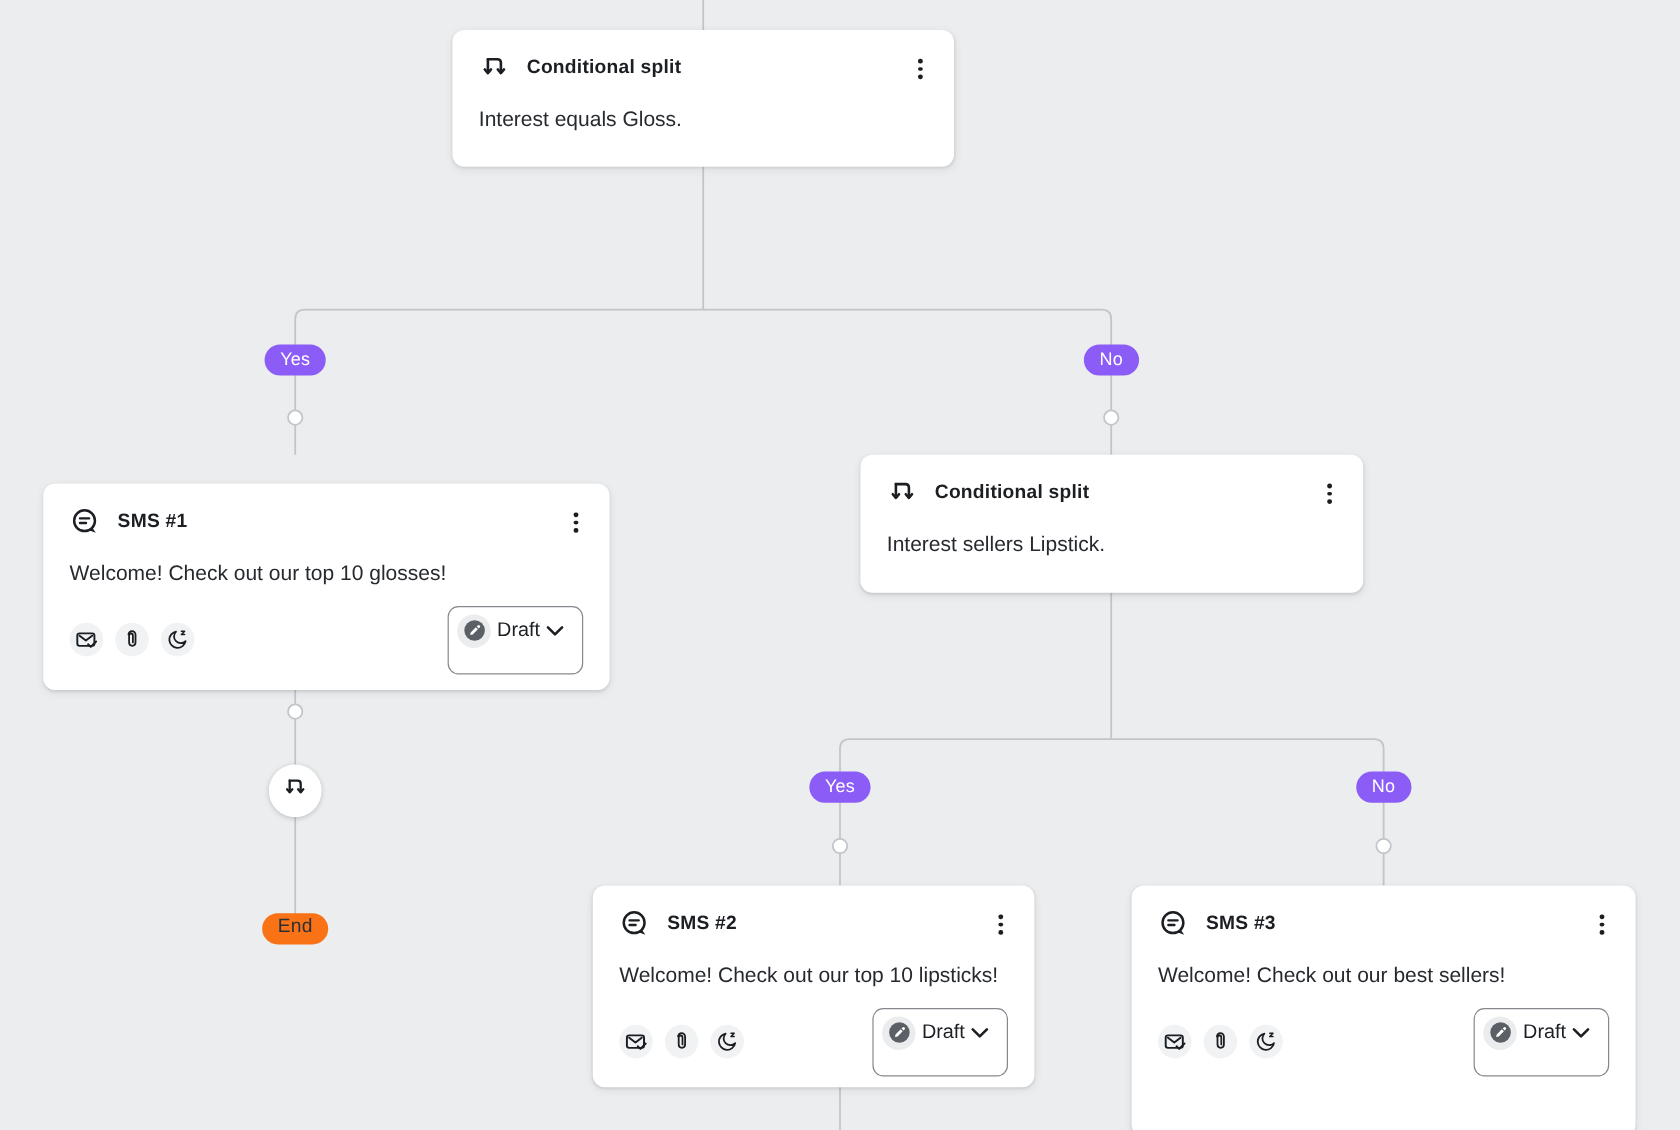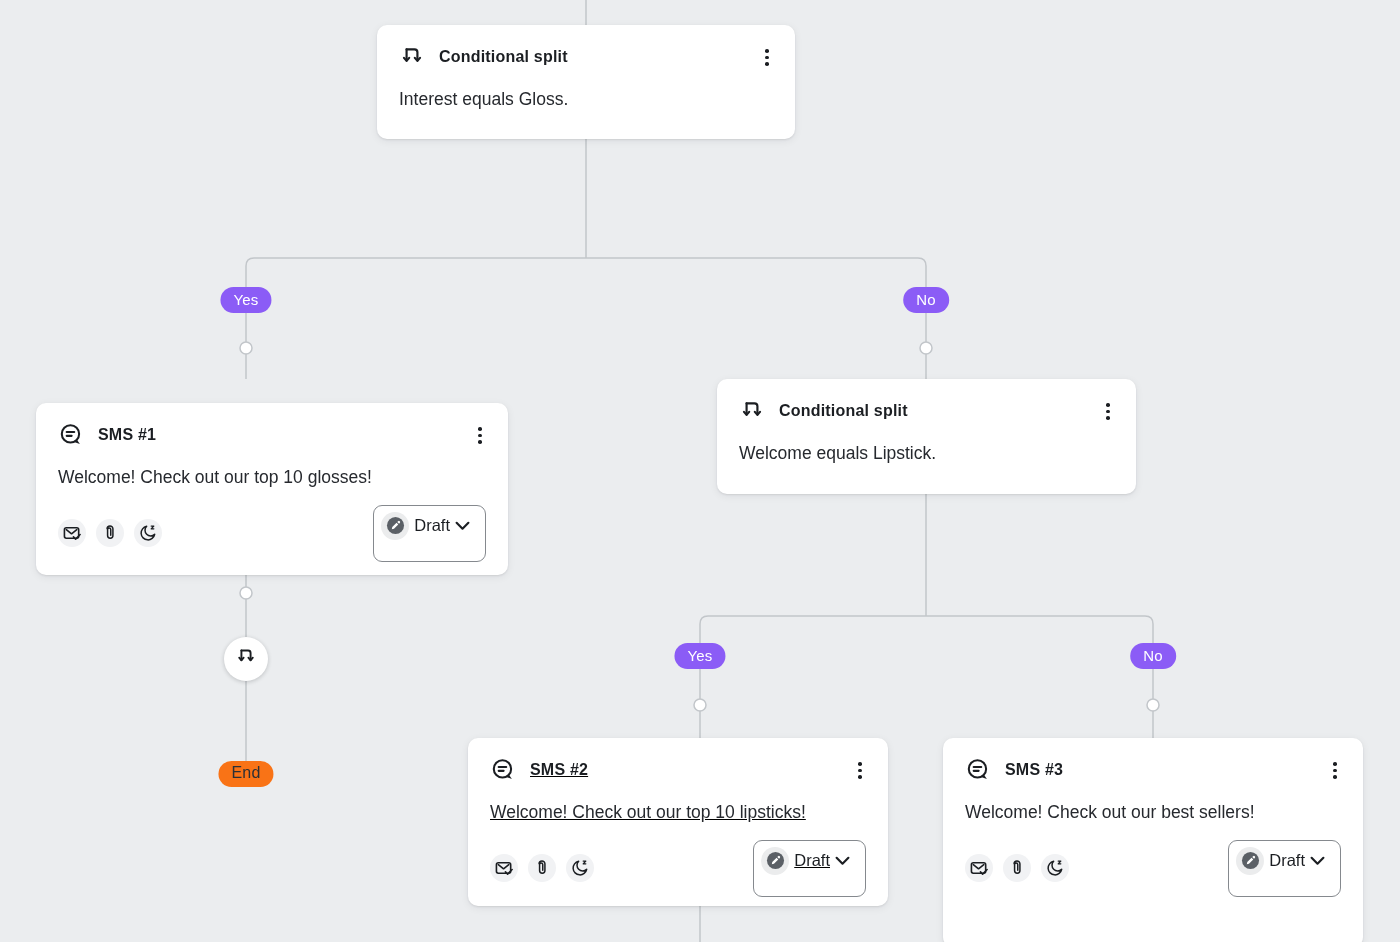--- a/index.html
+++ b/index.html
@@ -182,27 +182,27 @@
             <path d="M14.6 12.8 L17 15.6 L19.4 12.8"></path>
         </svg>
       </span>
       <span class="card-title">Conditional split</span>
       <button class="kebab">
         <span class="dot"></span>
           <span class="dot"></span>
           <span class="dot"></span>
       </button>
     </div>
-    <div class="card-body">Welcome equals Lipstick.</div>
+    <div class="card-body">Interest sellers Lipstick.</div>
   </div>
 
   <span class="badge" style="left:700px; top:656px;">Yes</span>
   <span class="badge" style="left:1153px; top:656px;">No</span>
 
-  <div class="card" style="left:468px; top:738px; width:420px; height:168px;text-decoration:underline;">
+  <div class="card" style="left:494px; top:738px; width:368px; height:168px;">
     <div class="card-header">
       <span class="node-icon">
         <svg width="26" height="26" viewBox="0 0 24 24">
           <circle cx="11.5" cy="11" r="8" fill="none" stroke="#1b1e22" stroke-width="1.9"></circle>
           <path d="M17.3 16.2 L20.2 20.2 L14.8 18.4 Z" fill="#1b1e22"></path>
           <path d="M8 9.2 H15 M8 12.8 H12.6" stroke="#1b1e22" stroke-width="1.9" stroke-linecap="round"></path>
         </svg>
       </span>
       <span class="card-title">SMS #2</span>
       <button class="kebab">

